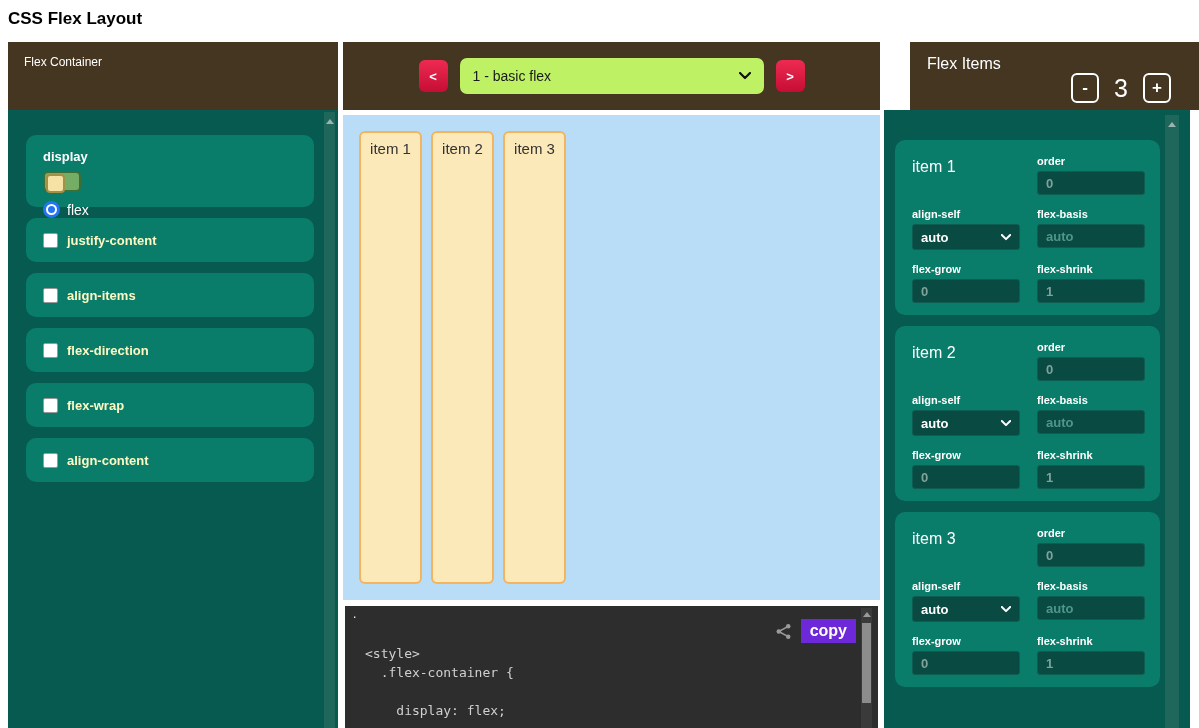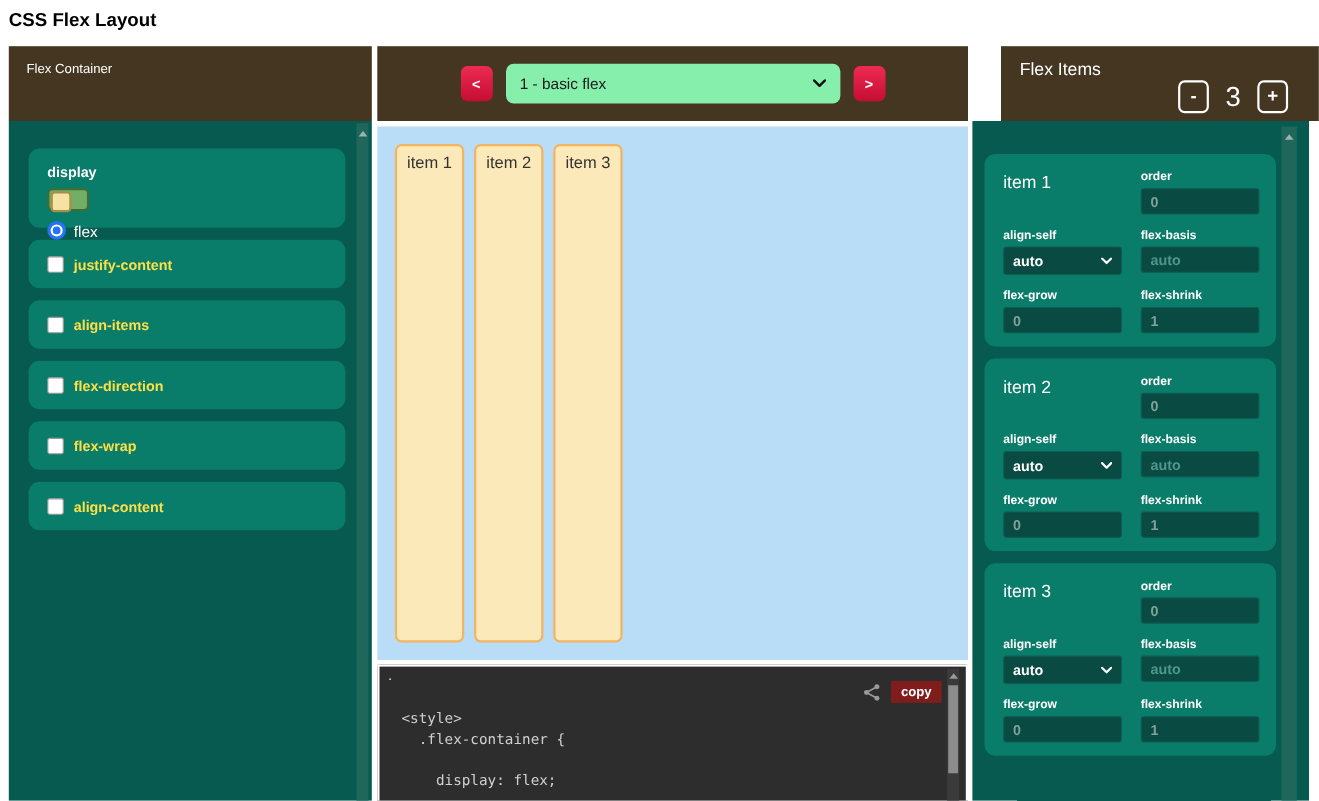--- a/index.html
+++ b/index.html
@@ -27,40 +27,40 @@
           margin-top:7px;position:relative;box-sizing:border-box;}
   .toggle .knob{position:absolute;left:1px;top:1px;width:15px;height:15px;background:#f6e2a4;
           border:2px solid #a39049;border-radius:4px;box-sizing:content-box;}
   .radio-row{margin-top:9px;display:flex;align-items:center;gap:7px;}
   .radio{width:11px;height:11px;border:3px solid #2574f4;border-radius:50%;background:#fff;
          position:relative;display:inline-block;}
   .radio::after{content:"";position:absolute;left:2px;top:2px;width:7px;height:7px;border-radius:50%;background:#2574f4;}
   .radio-row span.rlbl{color:#fff;font-size:14px;}
   .prop-card{height:44px;display:flex;align-items:center;gap:9px;padding-left:17px;margin-bottom:11px;}
   .cb{width:13px;height:13px;background:#fff;border:1px solid #9a9a9a;border-radius:2px;display:inline-block;}
-  .prop-card .plbl{color:#fde047;font-size:13px;font-weight:bold;}
+  .prop-card .plbl{color:#fef9c3;font-size:13px;font-weight:bold;}
 
   
   .panel-mid{position:absolute;left:343px;top:42px;width:537px;height:686px;}
   .panel-mid .panel-hdr{display:flex;align-items:center;justify-content:center;gap:12px;}
   .nav-btn{width:29px;height:32px;border-radius:6px;border:none;cursor:pointer;
            background:linear-gradient(180deg,#ee2b52,#c50d33);color:#fff;font-weight:bold;
            font-size:13px;display:flex;align-items:center;justify-content:center;font-family:inherit;}
-  .example-select{width:304px;height:36px;background:#86efac;border-radius:7px;display:flex;
+  .example-select{width:304px;height:36px;background:#bef264;border-radius:7px;display:flex;
            align-items:center;justify-content:space-between;padding:0 13px;box-sizing:border-box;
            font-size:14px;color:#1a1a1a;cursor:pointer;}
   .preview-area{position:absolute;top:73px;left:0;width:537px;height:485px;background:#b9dcf7;
            display:flex;padding:16px;box-sizing:border-box;gap:9px;}
   .flex-item{width:63px;background:#fce9b9;border:2px solid #f2b45f;border-radius:6px;
            text-align:center;padding-top:7px;font-size:15px;color:#333;box-sizing:border-box;}
   .code-panel{position:absolute;top:562px;left:0;right:0;bottom:0;background:#2d2d2d;
            border:2px solid #fff;border-bottom:none;box-sizing:border-box;}
   .code-bullet{position:absolute;left:8px;top:1px;color:#fff;font-size:12px;}
   .code-tools{position:absolute;top:13px;right:22px;display:flex;align-items:center;gap:9px;}
-  .copy-btn{background:#7f1d1d;color:#fff;font-size:12px;font-weight:bold;border:none;
+  .copy-btn{background:#6d28d9;color:#fff;font-size:16px;font-weight:bold;border:none;
            padding:3px 9px;cursor:pointer;font-family:inherit;}
   pre.code{margin:0;position:absolute;left:20px;top:38px;
            font-family:"DejaVu Sans Mono","Liberation Mono",monospace;font-size:13px;
            line-height:19px;color:#d0d0d0;}
   .code-scroll{position:absolute;right:6px;top:2px;bottom:0;width:11px;background:#3a3a3a;}
   .code-scroll .arr-up{border-bottom-color:#9a9a9a;margin-top:4px;}
   .code-scroll .thumb{position:absolute;left:1px;right:1px;top:15px;height:80px;background:#8c8c8c;}
 
   
   .panel-right{position:absolute;left:884px;top:42px;width:315px;height:686px;}

